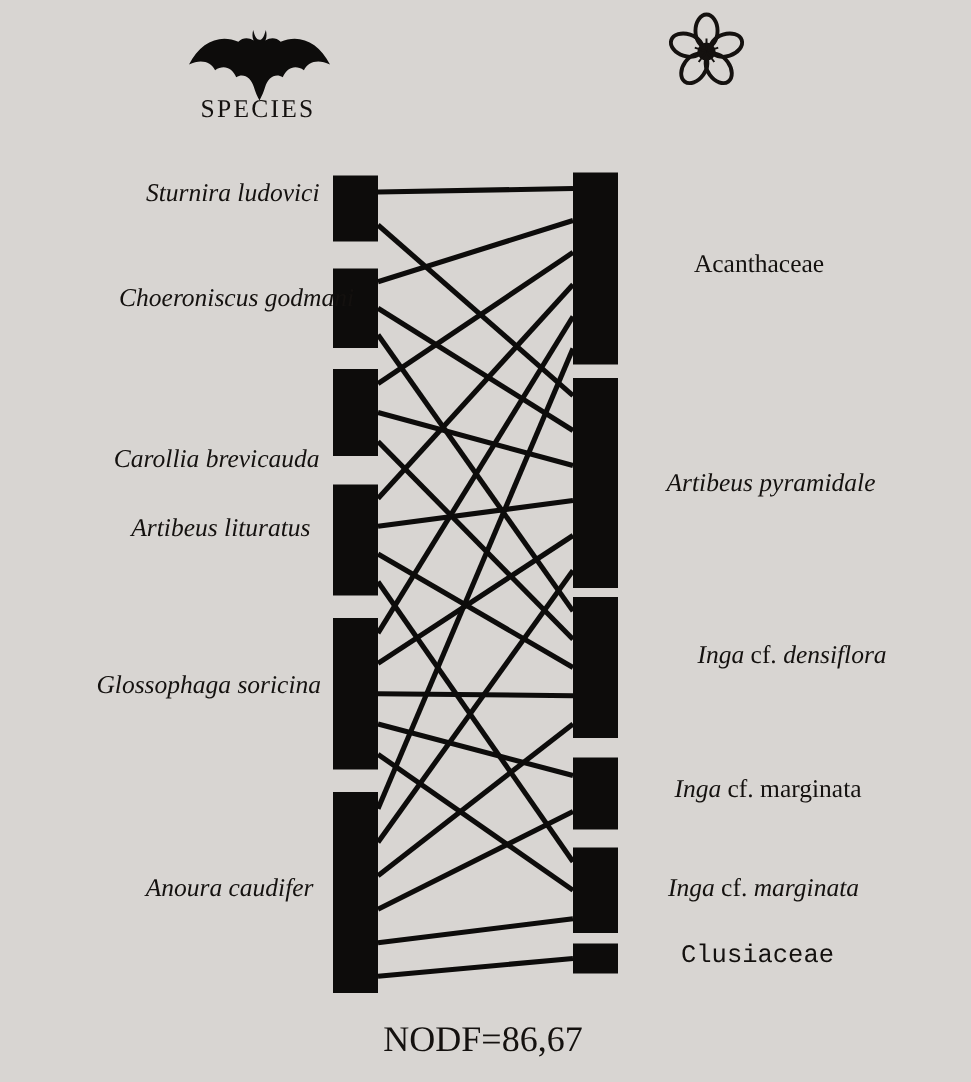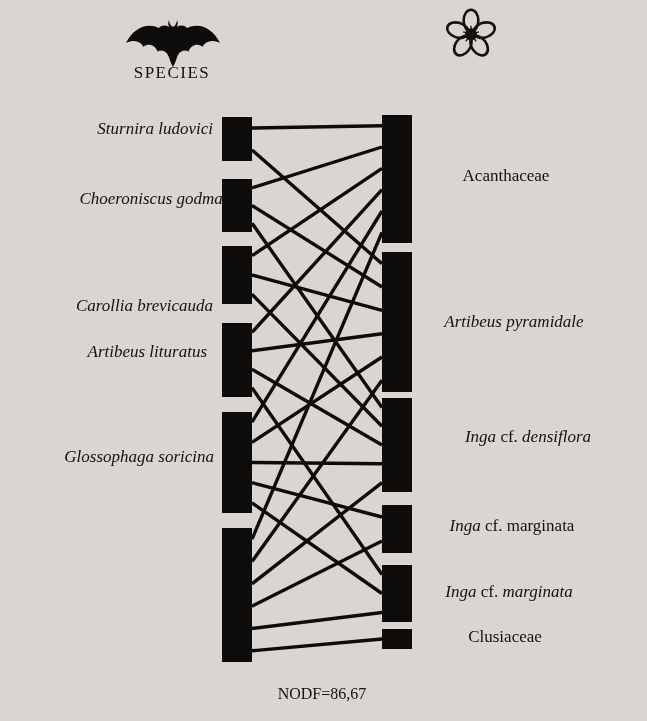--- a/index.html
+++ b/index.html
@@ -12,21 +12,21 @@
     position:absolute;z-index:3;font-size:17px;letter-spacing:1.5px;
     transform:translateX(-50%);white-space:nowrap;
   }
   .bar{position:absolute;background:#0d0c0b;z-index:2;}
   .net-label{
     position:absolute;z-index:3;font-size:17px;white-space:nowrap;line-height:20px;
   }
   .left-label{transform:translateY(-50%);text-align:center;font-family:Liberation Serif, serif;}
   .right-label{transform:translate(-50%,-50%);text-align:center;}
   .nodf{
-    position:absolute;z-index:3;font-size:16px;transform:translate(-50%,-50%);
+    position:absolute;z-index:3;font-size:24px;transform:translate(-50%,-50%);
     white-space:nowrap;
     text-align:center;
   }
   #links-svg{position:absolute;left:0;top:0;z-index:1;}
 </style>
 </head>
 <body>
 
 <div class="stage" id="stage">
 
@@ -106,25 +106,26 @@
     <div class="net-label left-label" style="right: 434px; top: 129px;"><span style="font-style: italic;">Sturnira ludovici</span></div>
     <div class="bar" style="left: 222px; top: 179px; width: 30px; height: 53px; background: rgb(13, 12, 11);"></div>
     <div class="net-label left-label" style="right: 411px; top: 199px;"><span style="font-style: italic;">Choeroniscus godmani</span></div>
     <div class="bar" style="left: 222px; top: 246px; width: 30px; height: 58px; background: rgb(13, 12, 11);"></div>
     <div class="net-label left-label" style="right: 434px; top: 269px; margin-top: 37px;"><span style="font-style: italic;">Carollia brevicauda</span></div>
     <div class="bar" style="left: 222px; top: 323px; width: 30px; height: 74px; background: rgb(13, 12, 11);"></div>
     <div class="net-label left-label" style="right: 440px; top: 352px;"><span style="font-style: italic; margin-left: 30px;">Artibeus lituratus</span></div>
     <div class="bar" style="left: 222px; top: 412px; width: 30px; height: 101px; background: rgb(13, 12, 11);"></div>
     <div class="net-label left-label" style="right: 433px; top: 457px;"><span style="font-style: italic;">Glossophaga soricina</span></div>
     <div class="bar" style="left: 222px; top: 528px; width: 30px; height: 134px; background: rgb(13, 12, 11);"></div>
+    <div class="net-label left-label" style="right: 438px; top: 592px;"><span style="font-style: italic;">Anoura caudifer</span></div>
     <div class="bar" style="left: 382px; top: 115px; width: 30px; height: 128px; background: rgb(13, 12, 11);"></div>
     <div class="net-label right-label" style="left: 506px; top: 176px;"><span style="font-style: normal;">Acanthaceae</span></div>
     <div class="bar" style="left: 382px; top: 252px; width: 30px; height: 140px; background: rgb(13, 12, 11);"></div>
     <div class="net-label right-label" style="left: 514px; top: 322px;"><span style="font-style: italic;">Artibeus pyramidale</span></div>
     <div class="bar" style="left: 382px; top: 398px; width: 30px; height: 94px; background: rgb(13, 12, 11);"></div>
     <div class="net-label right-label" style="left: 512px; top: 437px; margin-left: 16px;"><span style="font-style: italic;">Inga </span><span style="font-style: normal;">cf. </span><span style="font-style: italic;">densiflora</span></div>
     <div class="bar" style="left: 382px; top: 505px; width: 30px; height: 48px; background: rgb(13, 12, 11);"></div>
     <div class="net-label right-label" style="left: 512px; top: 526px;"><span style="font-style: italic;">Inga </span><span style="font-style: normal;">cf. </span><span style="">marginata</span></div>
     <div class="bar" style="left: 382px; top: 565px; width: 30px; height: 57px; background: rgb(13, 12, 11);"></div>
     <div class="net-label right-label" style="left: 509px; top: 592px;"><span style="font-style: italic;">Inga </span><span style="font-style: normal;">cf. </span><span style="font-style: italic;">marginata</span></div>
     <div class="bar" style="left: 382px; top: 629px; width: 30px; height: 20px; background: rgb(13, 12, 11);"></div>
-    <div class="net-label right-label" style="left: 505px; top: 637px;"><span style="font-style: normal;">Clusiaceae</span></div>
+    <div class="net-label right-label" style="left: 505px; top: 637px;"><span style="font-style: normal; font-family: Liberation Mono, monospace;">Clusiaceae</span></div>
   </div>
 
 </body></html>

